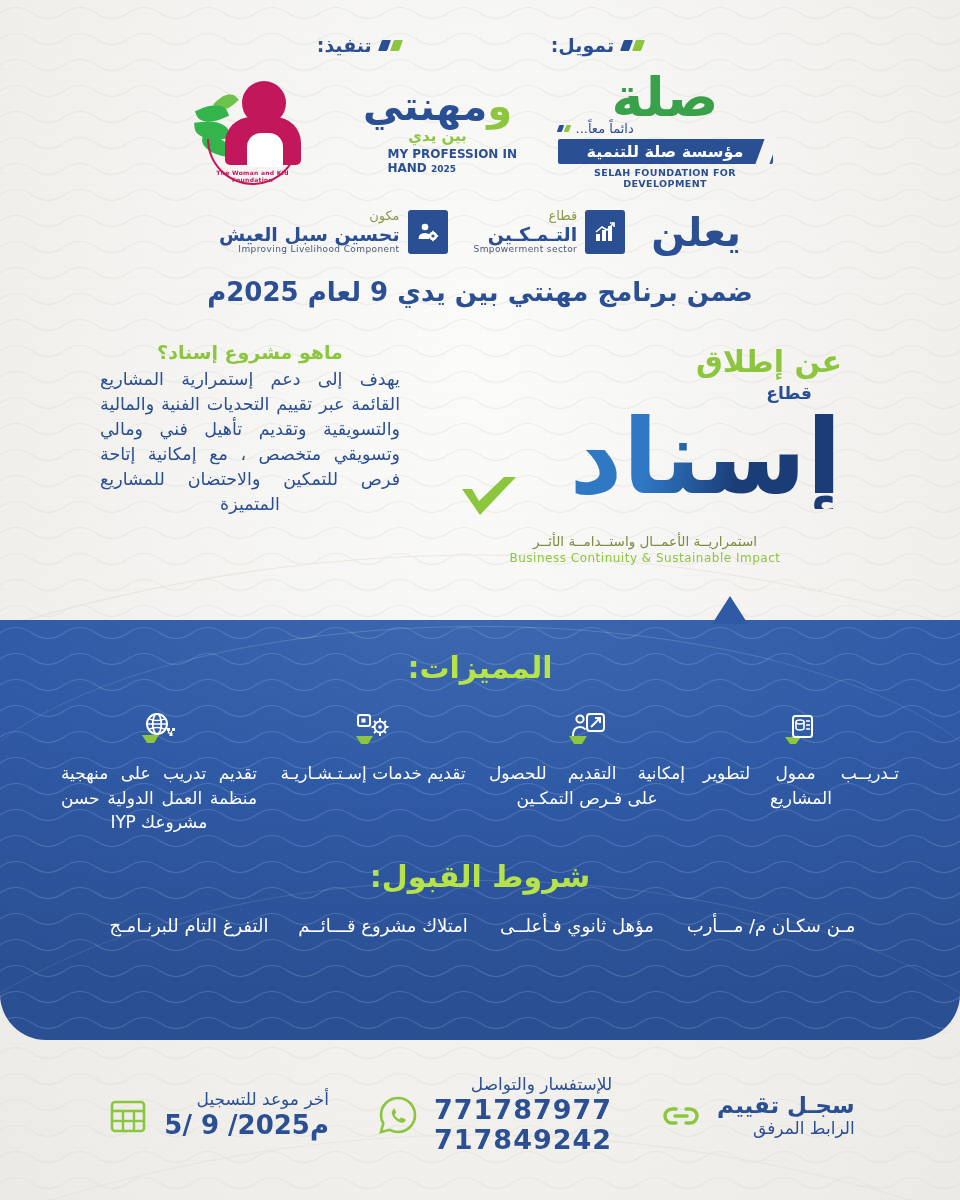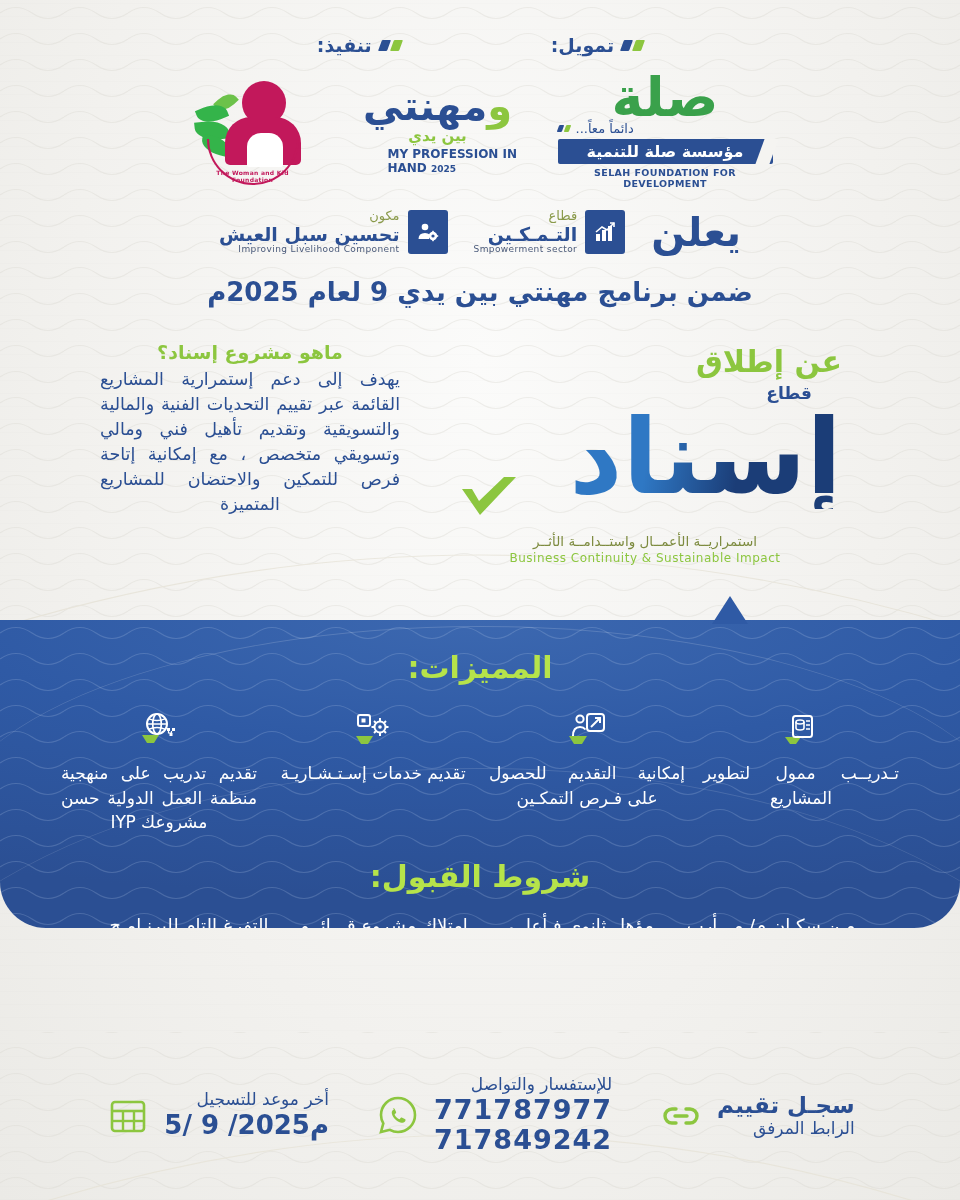--- a/index.html
+++ b/index.html
@@ -222,21 +222,21 @@
     margin-bottom: 4px;
   }
   .desc-body {
     font-size: 17.5px; color: #2b4f93; line-height: 1.42;
     text-align: justify; text-align-last: center; letter-spacing: -.2px;
   }
 
   
   .blue-panel {
     position: absolute;
-    left: 0; right: 0; top: 620px; height: 308px;
+    left: 0; right: 0; top: 620px; height: 420px;
     background:
       radial-gradient(ellipse 120% 90% at 50% 0%, #3c68b0 0%, #2f5aa5 45%, #2b4f93 100%);
     border-radius: 0 0 46px 46px;
     overflow: hidden;
     z-index: 2;
   }
   .blue-panel .bwaves { position: absolute; inset: 0; opacity: .22; }
   .blue-arc {
     position: absolute; left: -6%; right: -6%; top: 6px; height: 210px;
     border-top: 1.5px solid rgba(255,255,255,.16);

